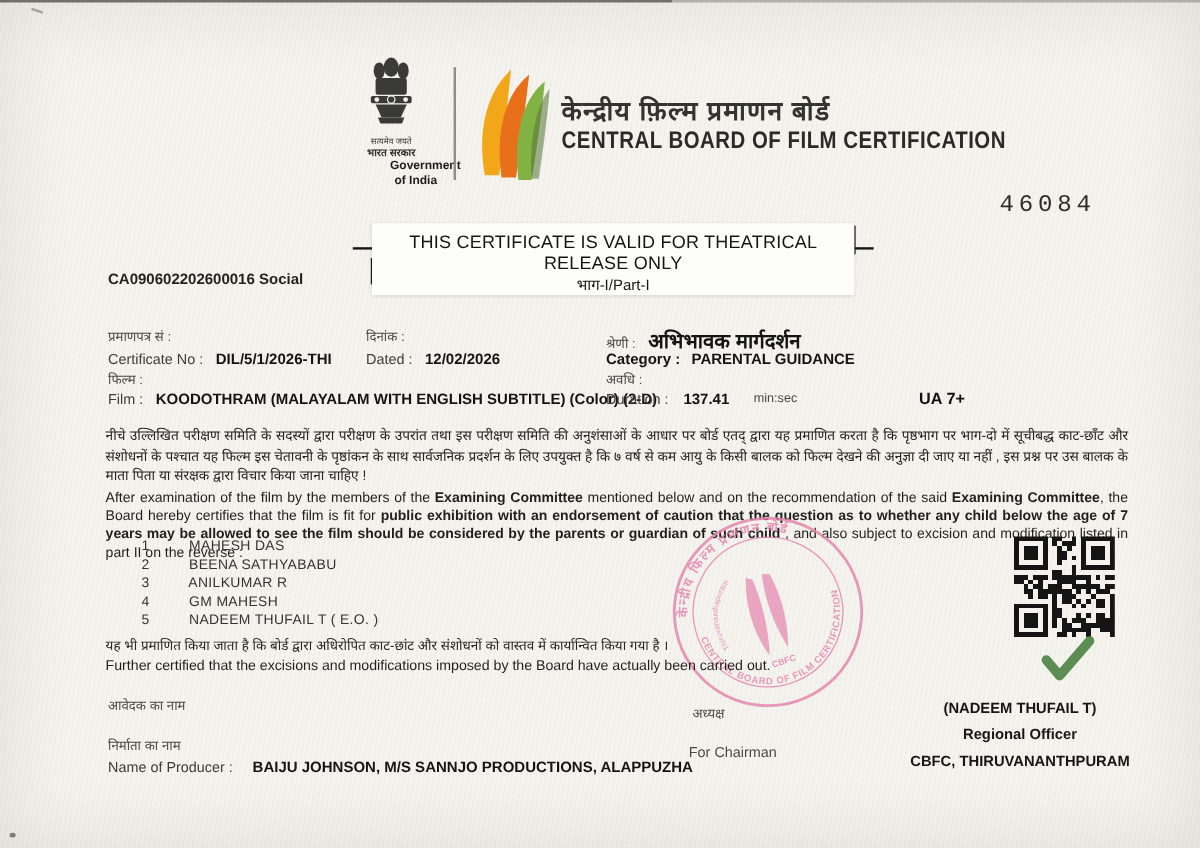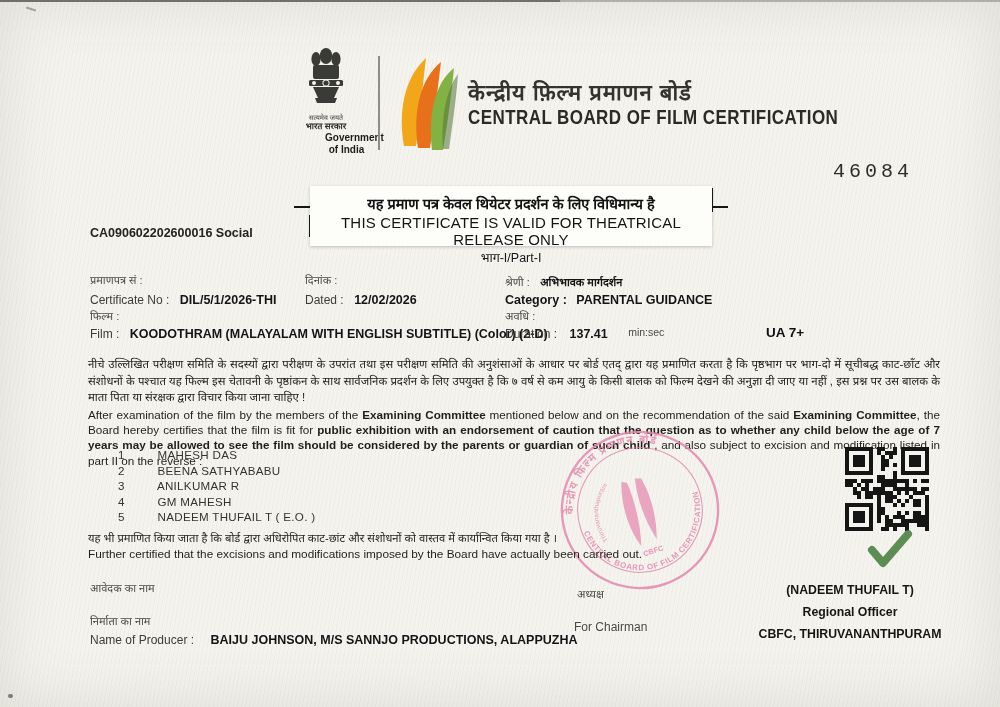--- a/index.html
+++ b/index.html
@@ -108,42 +108,41 @@
     <span class="cond">CENTRAL BOARD OF FILM CERTIFICATION</span>
   </div>
 
   <div class="abs serial">46084</div>
 
   <div class="abs tick" style="left:294px;top:206px;width:16px;height:2px;"></div>
   <div class="abs tick" style="left:309px;top:215px;width:2px;height:22px;"></div>
   <div class="abs tick" style="left:712px;top:206px;width:16px;height:2px;"></div>
   <div class="abs tick" style="left:711px;top:188px;width:2px;height:24px;"></div>
   <div class="abs banner">
-    <div class="l1">यह प्रमाण पत्र केवल थियेटर प्रदर्शन के लिए विधिमान्य है</div>
     <div class="l2">THIS CERTIFICATE IS VALID FOR THEATRICAL RELEASE ONLY</div>
     <div class="l3">भाग-I/Part-I</div>
   </div>
 
   <div class="abs file-ref">CA090602202600016 Social</div>
 
   <div class="abs lblhi" style="left:90px;top:272px;">प्रमाणपत्र सं :</div>
   <div class="abs" style="left:90px;top:290px;">
     <span class="lblen">Certificate No :</span>
     <span class="val" style="margin-left:6px;">DIL/5/1/2026-THI</span>
   </div>
 
   <div class="abs lblhi" style="left:305px;top:272px;">दिनांक :</div>
   <div class="abs" style="left:305px;top:290px;">
     <span class="lblen">Dated :</span>
     <span class="val" style="margin-left:6px;">12/02/2026</span>
   </div>
 
   <div class="abs" style="left:505px;top:272px;">
     <span class="lblhi">श्रेणी :</span>
-    <span class="b" style="font-size:11px;margin-left:6px;color:#141414;">अभिभावक मार्गदर्शन</span>
+    <span class="b" style="font-size:17px;margin-left:6px;color:#141414;">अभिभावक मार्गदर्शन</span>
   </div>
   <div class="abs" style="left:505px;top:290px;">
     <span class="val">Category :</span>
     <span class="val" style="margin-left:5px;">PARENTAL GUIDANCE</span>
   </div>
 
   <div class="abs lblhi" style="left:90px;top:308px;">फिल्म :</div>
   <div class="abs" style="left:90px;top:324px;">
     <span class="lblen">Film :</span>
     <span class="val" style="margin-left:6px;">KOODOTHRAM (MALAYALAM WITH ENGLISH SUBTITLE) (Color) (2-D)</span>

